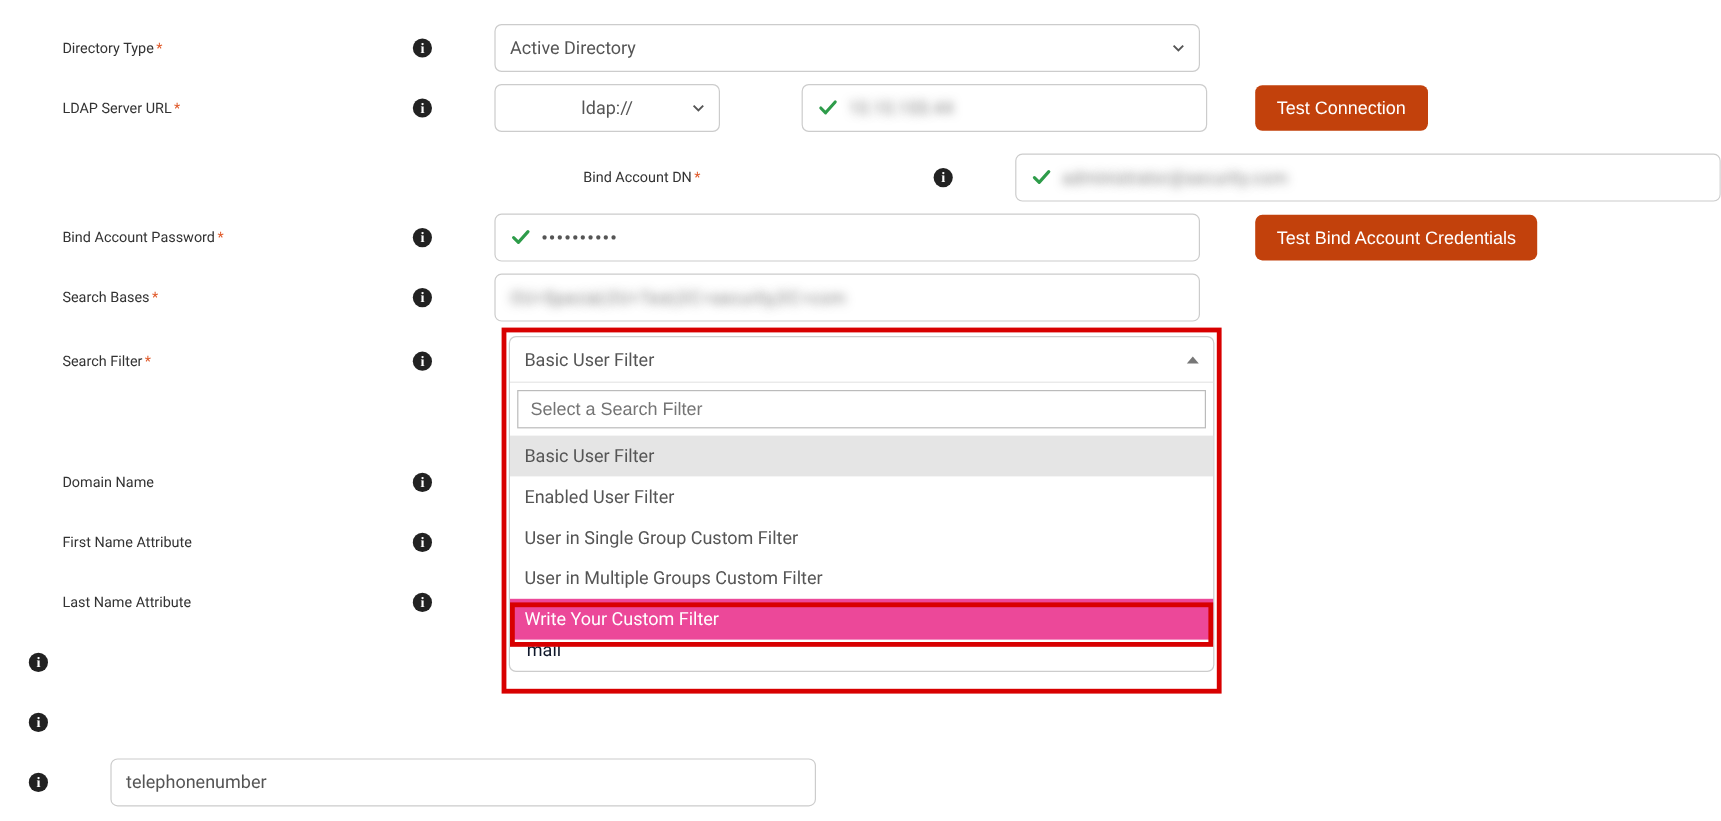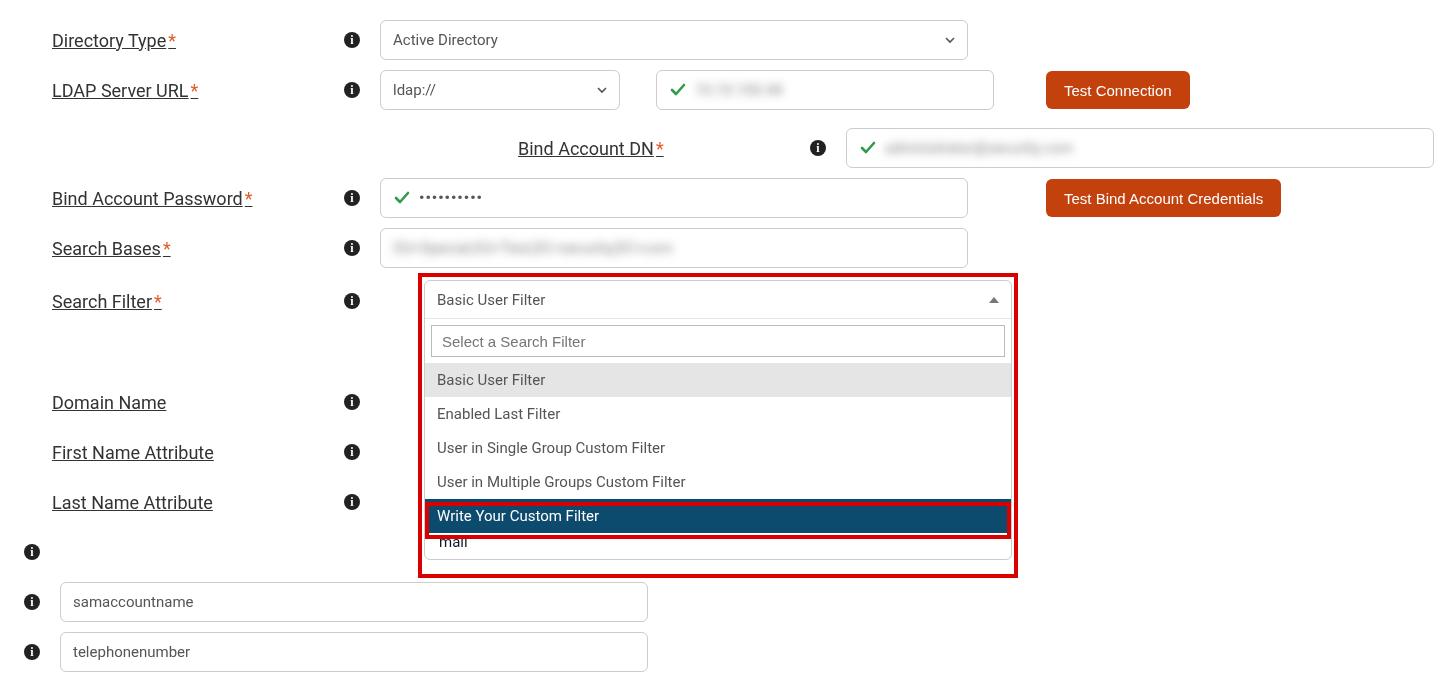--- a/index.html
+++ b/index.html
@@ -20,24 +20,23 @@
     display: flex;
     align-items: center;
     margin-bottom: 10px;
     min-height: 40px;
   }
   .label-col {
     width: 320px;
     padding-left: 52px;
     padding-right: 10px;
     color: #333;
-    font-size: 18px;
-    display: flex;
-    align-items: center;
-    text-decoration: underline;
+    font-size: 12px;
+    display: flex;
+    align-items: center;
   }
   .req { color: #e05a2a; margin-left: 2px; }
   .info-col {
     width: 60px;
     display: flex;
     justify-content: flex-end;
     align-items: center;
     padding-right: 20px;
   }
   .info-icon {
@@ -64,23 +63,24 @@
     height: 40px;
     border: 1px solid #ccc;
     border-radius: 6px;
     padding: 1px 12px;
     font-size: 15px;
     color: #555;
     background: #fff;
     outline: none;
     display: flex;
     align-items: center;
+    margin-left: 32px;
   }
   .w-full { width: 588px; }
-  .w-proto { width: 240px; }
+  .w-proto { width: 188px; justify-content: center; }
   .w-host { width: 338px; }
   .select-input {
     appearance: none;
     background-image: none;
     position: relative;
   }
   .select-wrap { position: relative; display: inline-block; }
   .chev {
     position: absolute;
     right: 12px;
@@ -173,21 +173,21 @@
     color: #666;
     outline: none;
   }
   .dd-option {
     padding: 8px 12px;
     font-size: 15px;
     color: #555;
     cursor: pointer;
   }
   .dd-option.sel { background: #e5e5e5; }
-  .dd-option.hi  { background: #0c4a6e; color: #fff; }
+  .dd-option.hi  { background: #ec4899; color: #fff; }
   .dd-tail {
     padding: 0 12px 8px 14px;
     color: #0f172a;
   }
   
   .stack {
     position: relative;
   }
 </style>
 </head>
@@ -351,25 +351,20 @@
     <div class="info-col">
         <span class="info-icon">i</span>
       </div>
     <div class="input-col"></div>
   </div>
 
   <div class="form-row">
     <div class="info-col">
         <span class="info-icon">i</span>
       </div>
-    <div class="input-col">
-      <div class="text-input w-full">
-        <span>samaccountname</span>
-      </div>
-    </div>
   </div>
 
   <div class="form-row">
     <div class="info-col">
         <span class="info-icon">i</span>
       </div>
     <div class="input-col">
       <div class="text-input w-full">
         <span>telephonenumber</span>
       </div>
@@ -383,21 +378,21 @@
 
   <div class="dropdown-panel">
     <div class="dd-selected">
       <span>Basic User Filter</span>
       <span class="dd-tri-up"></span>
     </div>
     <div class="dd-search">
       <input type="text" placeholder="Select a Search Filter" style="">
     </div>
     <div class="dd-option sel">Basic User Filter</div>
-    <div class="dd-option">Enabled Last Filter</div>
+    <div class="dd-option">Enabled User Filter</div>
     <div class="dd-option">User in Single Group Custom Filter</div>
     <div class="dd-option">User in Multiple Groups Custom Filter</div>
     <div class="dd-option hi">Write Your Custom Filter</div>
     <div class="dd-tail">mail</div>
   </div>
 
   <div class="highlight-box hb-outer"></div>
   <div class="highlight-box hb-inner"></div>
 
 </div>

